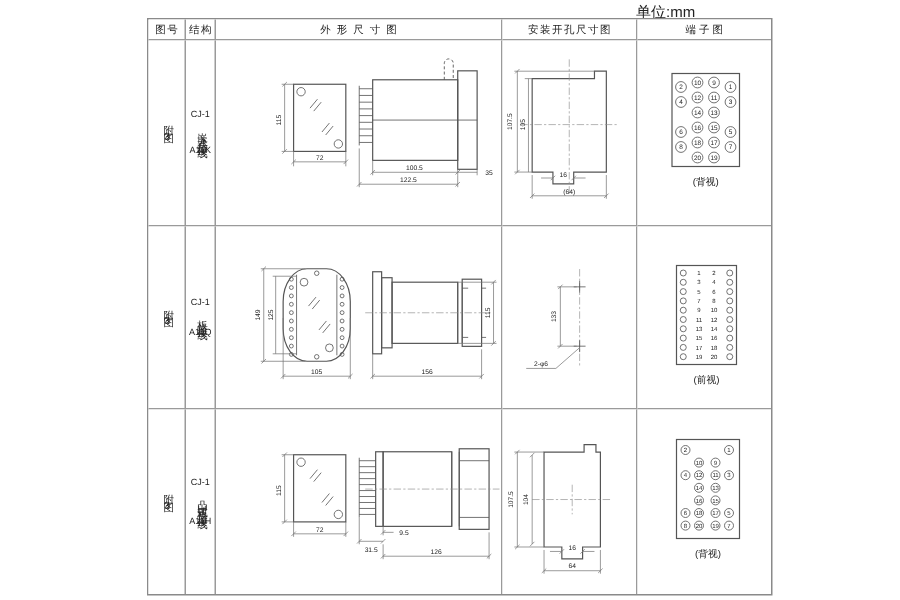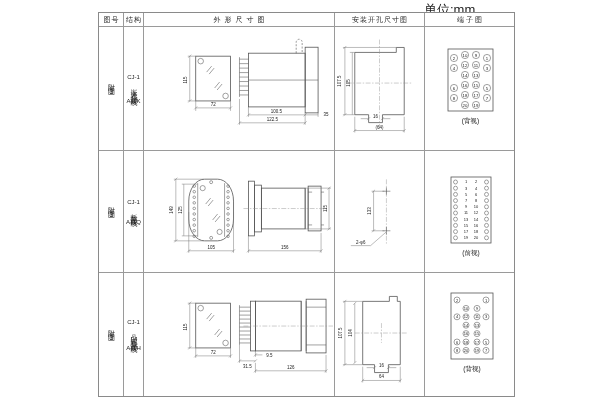--- a/index.html
+++ b/index.html
@@ -1,17 +1,17 @@
 <!DOCTYPE html>
 <html><head>
 <meta charset="utf-8">
 <style>
   html,body{margin:0;padding:0;background:#fff;font-family:"Liberation Sans","DejaVu Sans",sans-serif;}
   .canvas{position:relative;width:600px;height:400px;background:#fff;color:#333;overflow:hidden;}
-  .unit{position:absolute;top:1px;left:424px;font-size:13px;color:#222;}
+  .unit{position:absolute;top:1px;left:424px;font-size:10px;color:#222;}
   .tbl{position:absolute;left:98px;top:12px;display:grid;
        grid-template-columns:25px 20px 191px 90px 89px;
        grid-template-rows:14px 124px 122px 123px;
        border:1px solid #8a8a8a;}
   .cell{border-right:1px solid #9a9a9a;border-bottom:1px solid #9a9a9a;position:relative;
         display:flex;align-items:center;justify-content:center;overflow:hidden;background:#fff;}
   .lc{border-right:none;} .lr{border-bottom:none;}
   .hdr{font-size:7px;white-space:nowrap;color:#222;}
   .sp1{letter-spacing:1px;padding-left:1px;}
   .sp2{letter-spacing:2px;padding-left:2px;}

